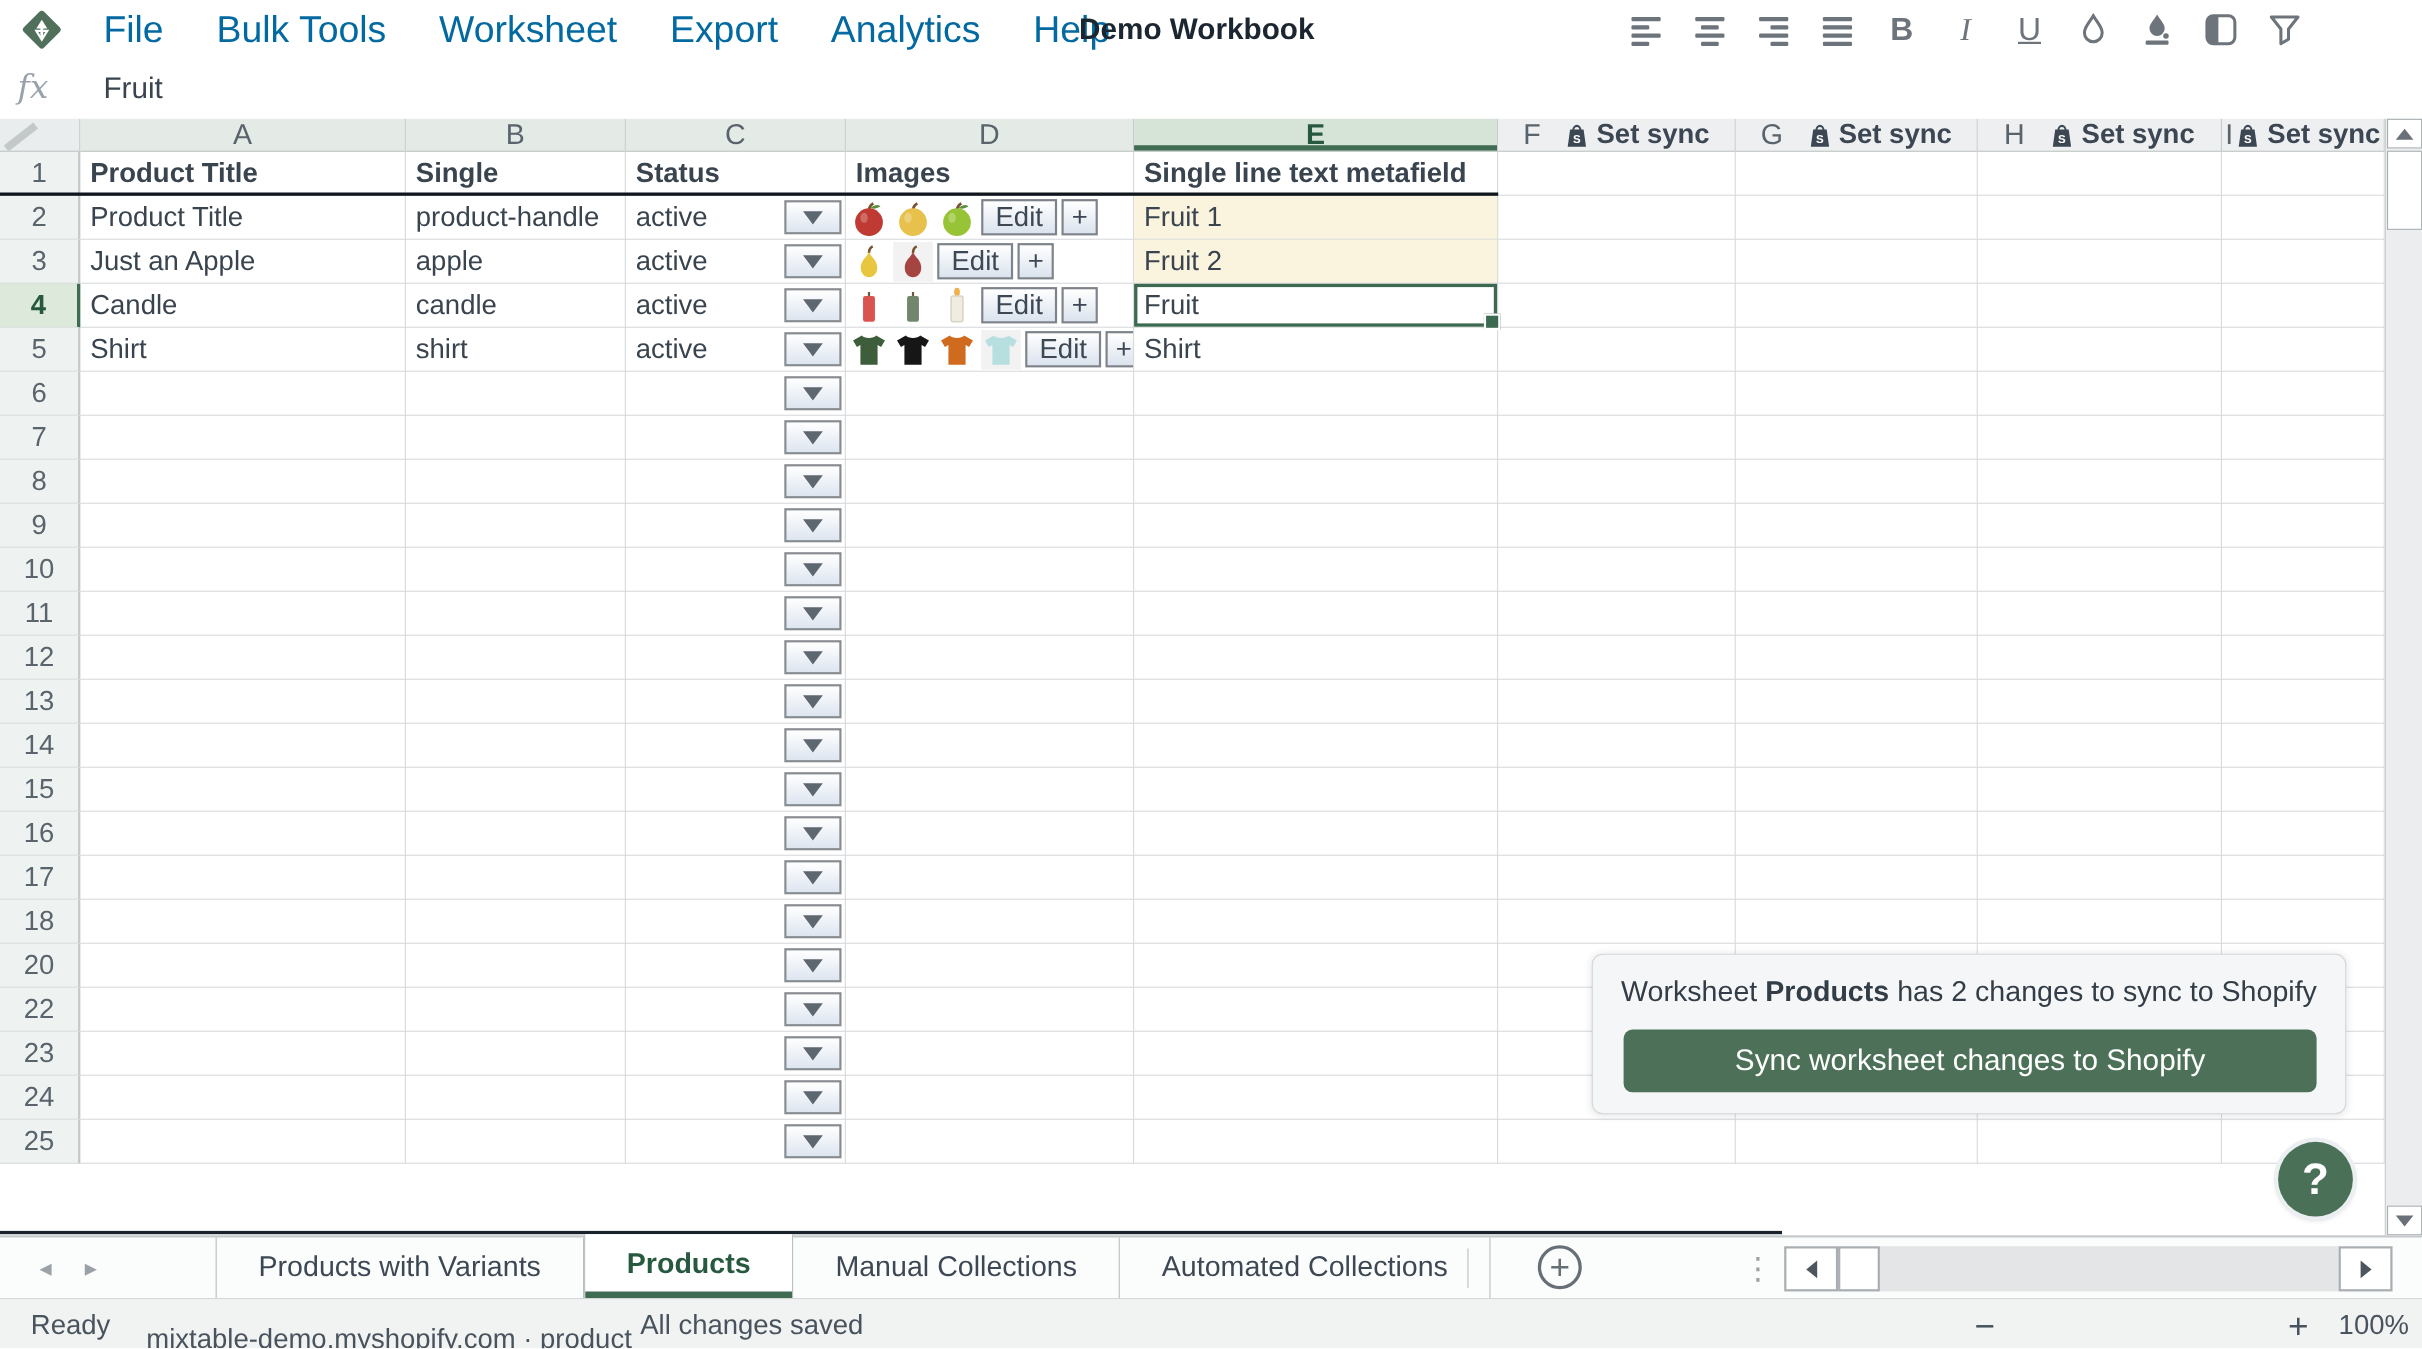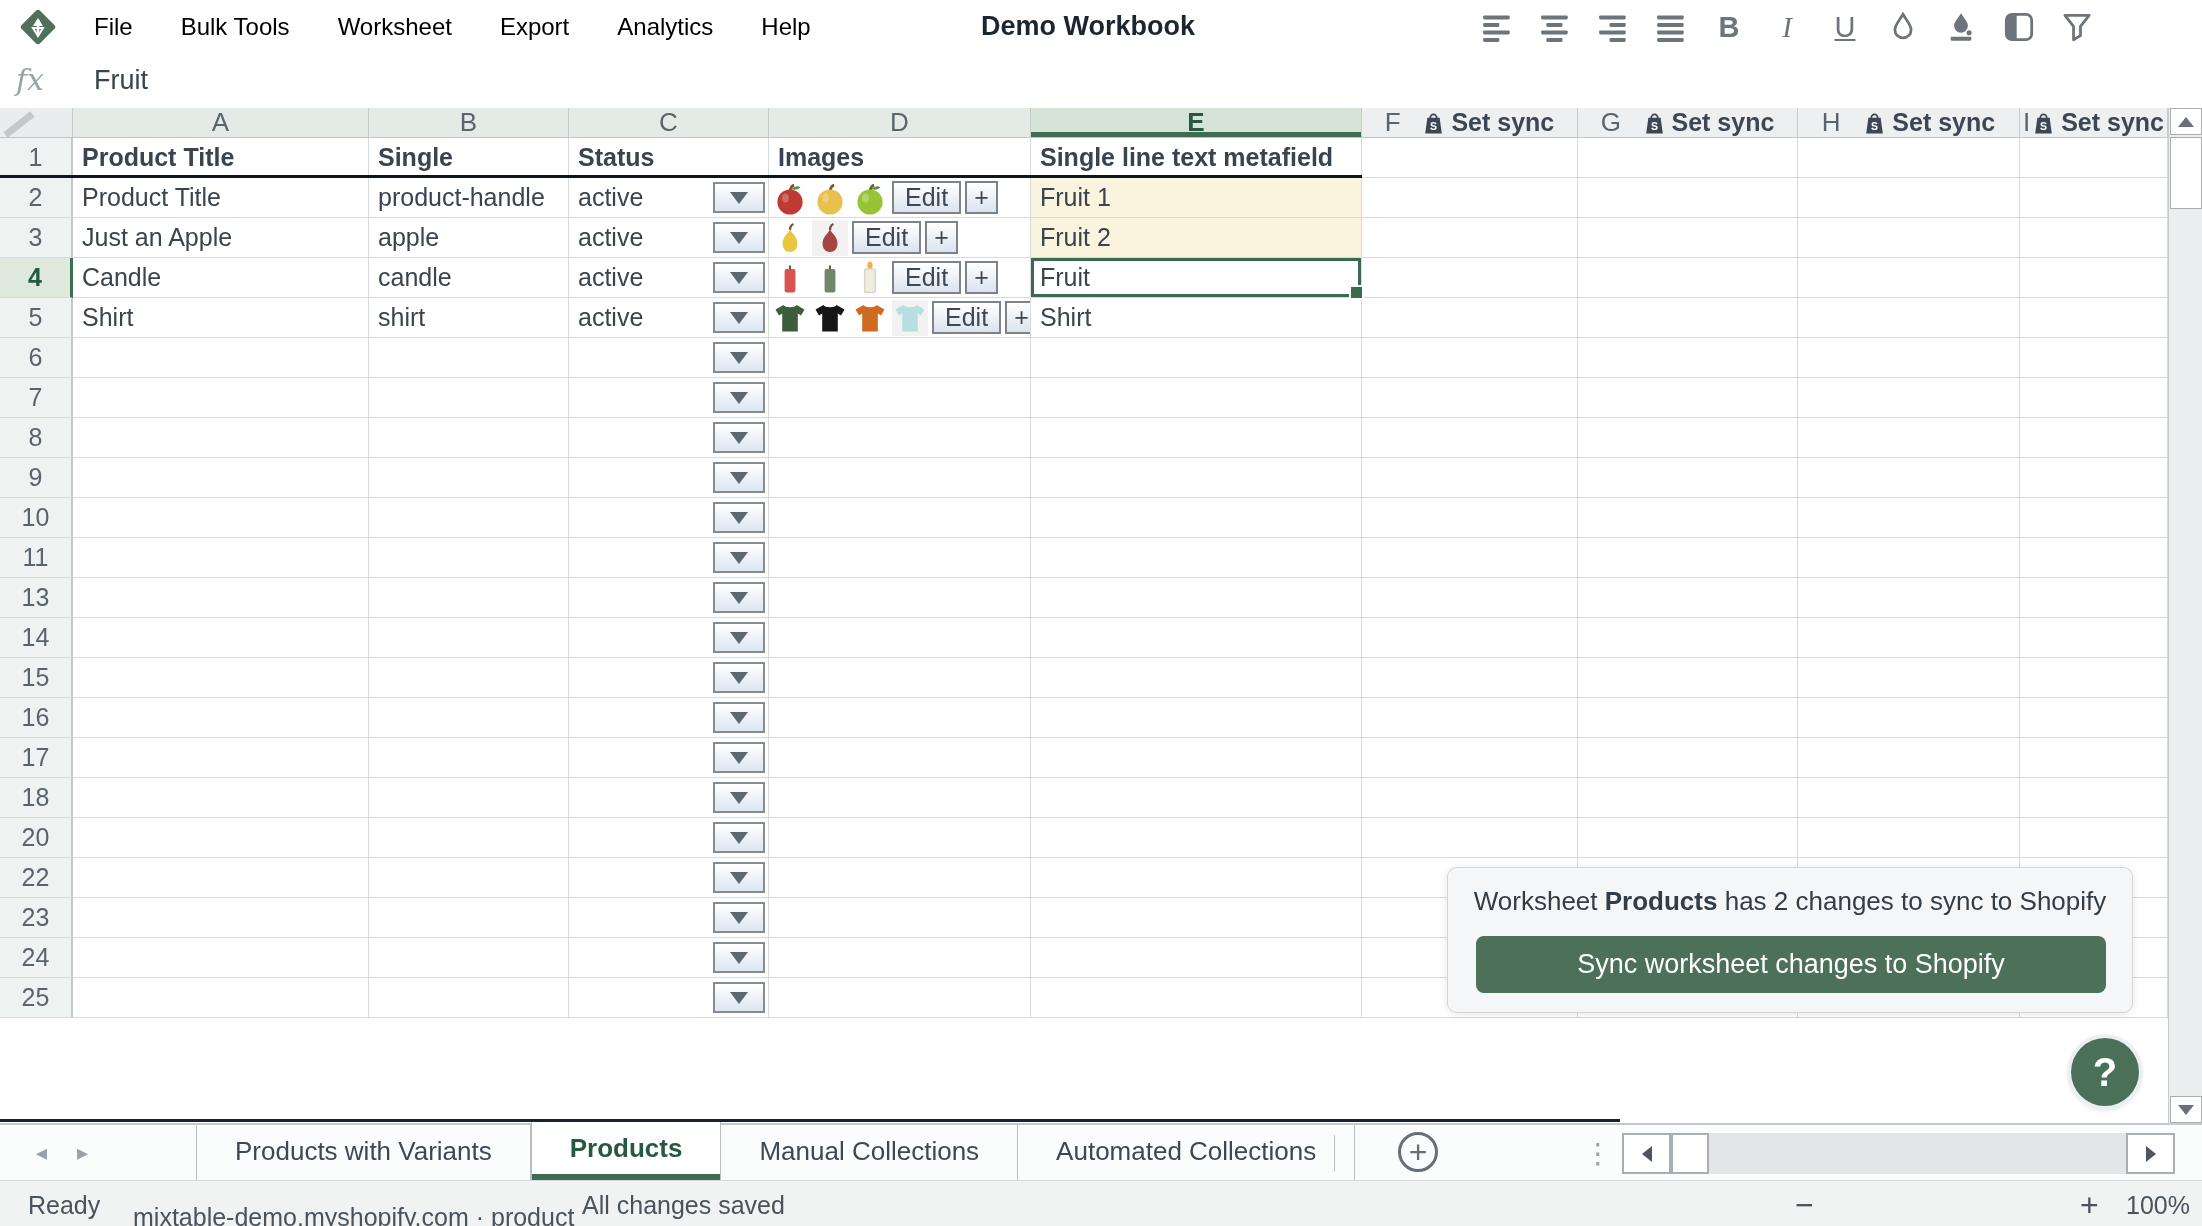--- a/index.html
+++ b/index.html
@@ -3,21 +3,21 @@
 <meta charset="utf-8">
 <style>
   html,body{margin:0;padding:0;background:#fff;}
   #app{position:relative;width:2202px;height:1226px;overflow:hidden;background:#fff;
        font-family:"Liberation Sans","DejaVu Sans",sans-serif;color:#3d4854;}
 
   
   .menubar{position:absolute;left:0;top:0;width:100%;height:54px;background:#fff;}
   .logo{position:absolute;left:18px;top:7px;width:40px;height:40px;}
   .menu-items{position:absolute;left:94px;top:0;height:54px;display:flex;align-items:center;gap:48px;
-              font-size:24px;color:#000000;}
+              font-size:34px;color:#0369a1;}
   .menu-item{cursor:default;white-space:nowrap;}
   .wb-title{position:absolute;left:981px;top:11px;font-size:27px;font-weight:bold;color:#1c2630;}
   .toolbar{position:absolute;left:1480px;top:0;height:54px;display:flex;align-items:center;gap:24px;}
   .tb-icon{width:34px;height:34px;display:flex;align-items:center;justify-content:center;
            color:#6e747b;font-size:29px;}
   .tb-letter{font-weight:bold;}
   .tb-italic{font-style:italic;font-family:"Liberation Serif",serif;}
   .tb-under{text-decoration:underline;}
 
   
@@ -528,20 +528,36 @@
             </div>
           </div>
           <div class="g-cell" style="width: 262px;"></div>
           <div class="g-cell" style="width: 331px;"></div>
           <div class="g-cell" style="width: 216px;"></div>
           <div class="g-cell" style="width: 220px;"></div>
           <div class="g-cell" style="width: 222px;"></div>
           <div class="g-cell" style="width: 148px;"></div>
         </div>
         <div class="g-row">
+          <div class="r-num">12</div>
+          <div class="g-cell" style="width: 296px;"></div>
+          <div class="g-cell" style="width: 200px;"></div>
+          <div class="g-cell" style="width: 200px;">
+            <div class="dd-btn">
+              <div class="dd-tri"></div>
+            </div>
+          </div>
+          <div class="g-cell" style="width: 262px;"></div>
+          <div class="g-cell" style="width: 331px;"></div>
+          <div class="g-cell" style="width: 216px;"></div>
+          <div class="g-cell" style="width: 220px;"></div>
+          <div class="g-cell" style="width: 222px;"></div>
+          <div class="g-cell" style="width: 148px;"></div>
+        </div>
+        <div class="g-row">
           <div class="r-num">13</div>
           <div class="g-cell" style="width: 296px;"></div>
           <div class="g-cell" style="width: 200px;"></div>
           <div class="g-cell" style="width: 200px;">
             <div class="dd-btn">
               <div class="dd-tri"></div>
             </div>
           </div>
           <div class="g-cell" style="width: 262px;"></div>
           <div class="g-cell" style="width: 331px;"></div>

